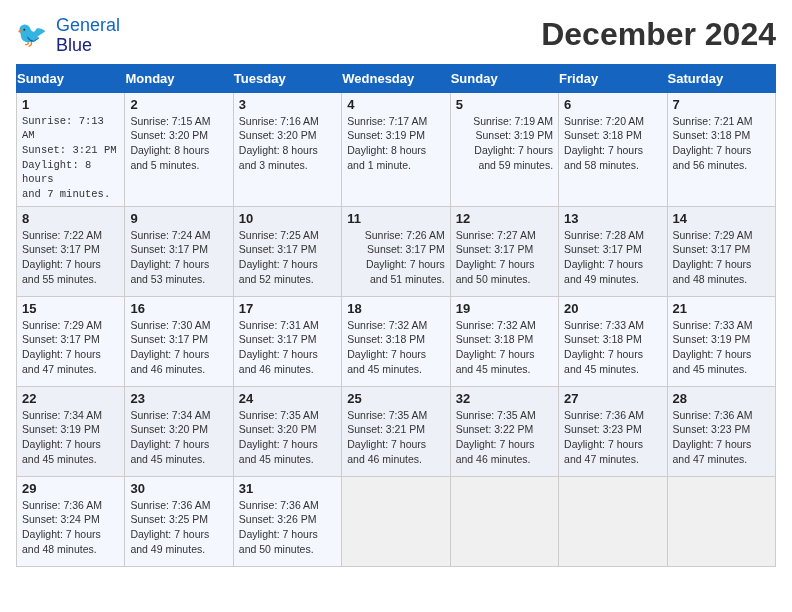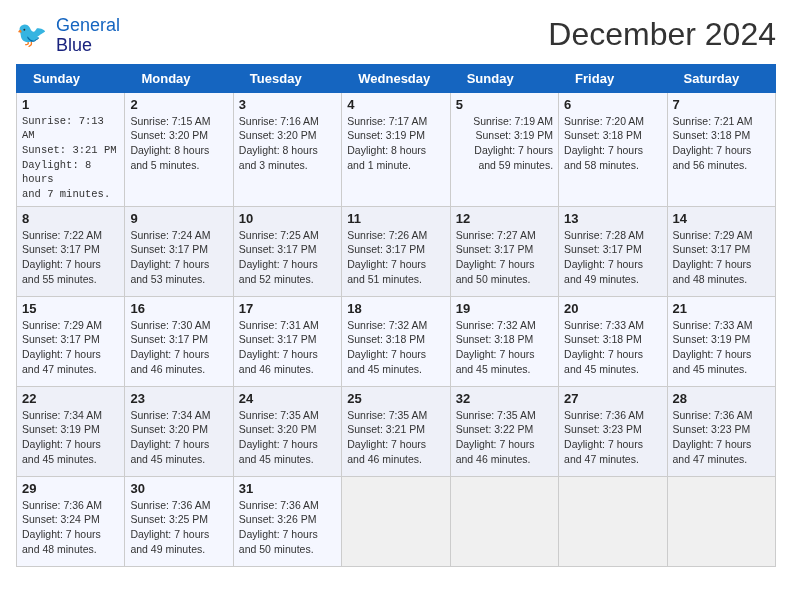--- a/index.html
+++ b/index.html
@@ -30,36 +30,36 @@
     .logo-text span { color: #1565c0; }
     .logo-bird {
       width: 36px;
       height: 36px;
     }
     .title-area {
       text-align: right;
     }
     .month-title {
       font-size: 32px;
-      font-weight: normal;
+      font-weight: bold;
       color: #333;
     }
     .location {
       font-size: 15px;
       color: #555;
     }
     table {
       width: 100%;
       border-collapse: collapse;
       font-size: 11px;
     }
     thead tr th {
       background: #1565c0;
       color: #fff;
-      padding: 6px 16px;
+      padding: 6px 0;
       text-align: left;
       font-size: 13px;
       font-weight: bold;
       border: 1px solid #1565c0;
     }
     tbody tr td {
       border: 1px solid #ccc;
       vertical-align: top;
       padding: 4px 5px;
       height: 90px;
@@ -185,21 +185,21 @@
         </td>
         <td>
           <span class="day-number">10</span>
           <div class="day-info" style="white-space: pre-line;">Sunrise: 7:25 AM
 Sunset: 3:17 PM
 Daylight: 7 hours
 and 52 minutes.</div>
         </td>
         <td>
           <span class="day-number">11</span>
-          <div class="day-info" style="white-space: pre-line;">Sunrise: 7:26 AM
+          <div class="day-info" style="white-space: pre-line; text-align: right;">Sunrise: 7:26 AM
 Sunset: 3:17 PM
 Daylight: 7 hours
 and 51 minutes.</div>
         </td>
         <td>
           <span class="day-number">12</span>
           <div class="day-info" style="white-space: pre-line;">Sunrise: 7:27 AM
 Sunset: 3:17 PM
 Daylight: 7 hours
 and 50 minutes.</div>

